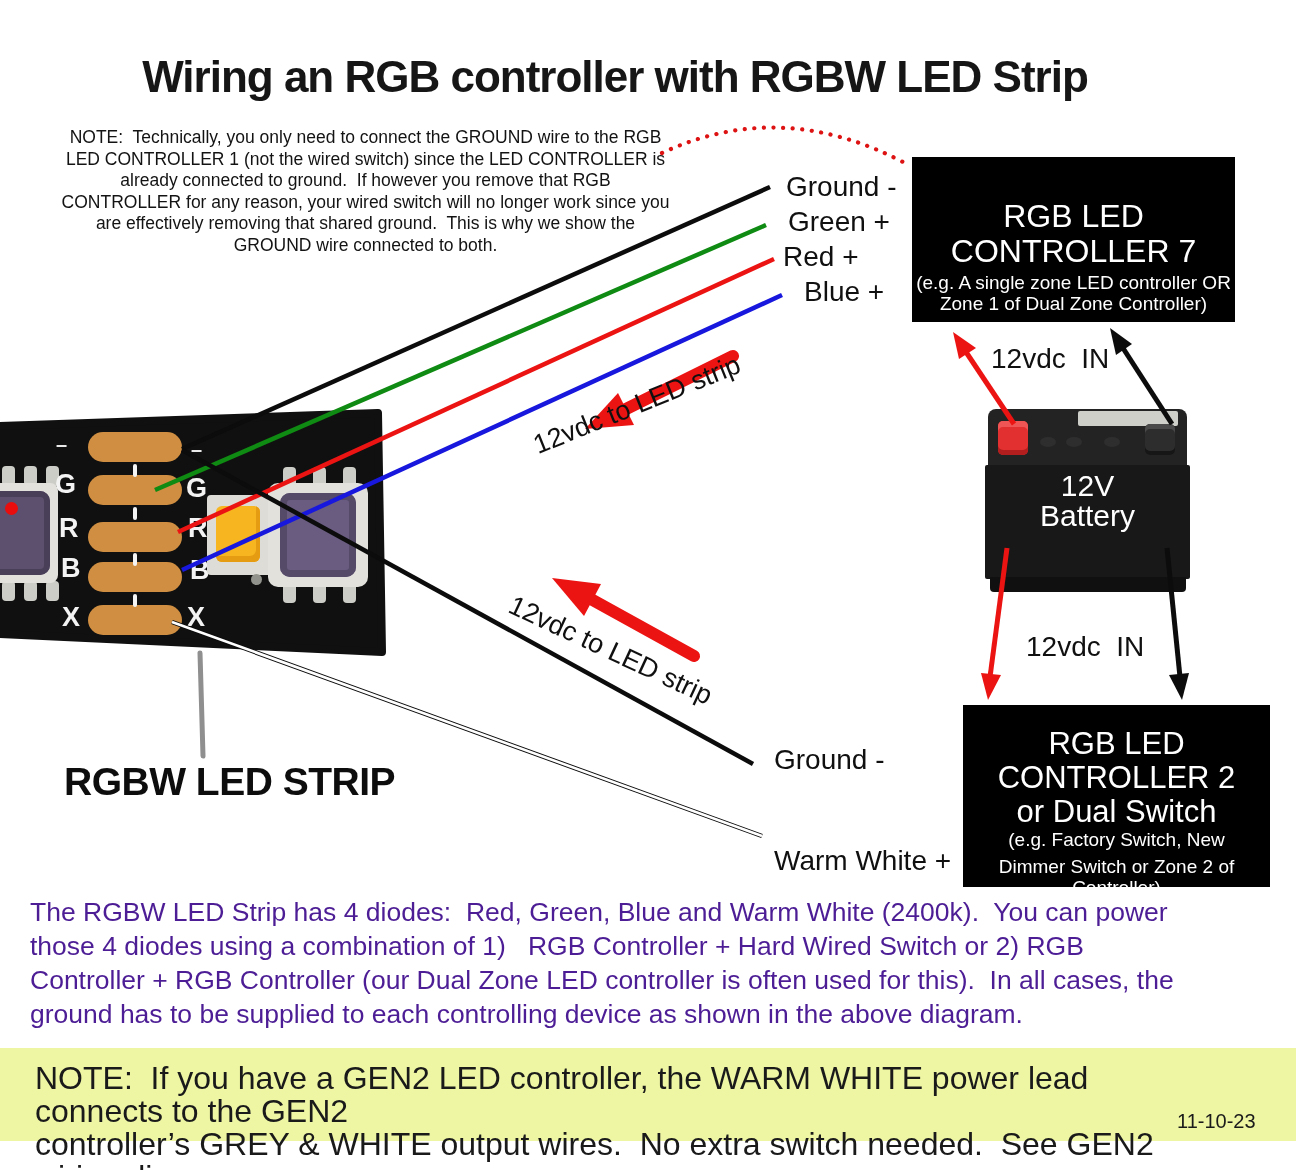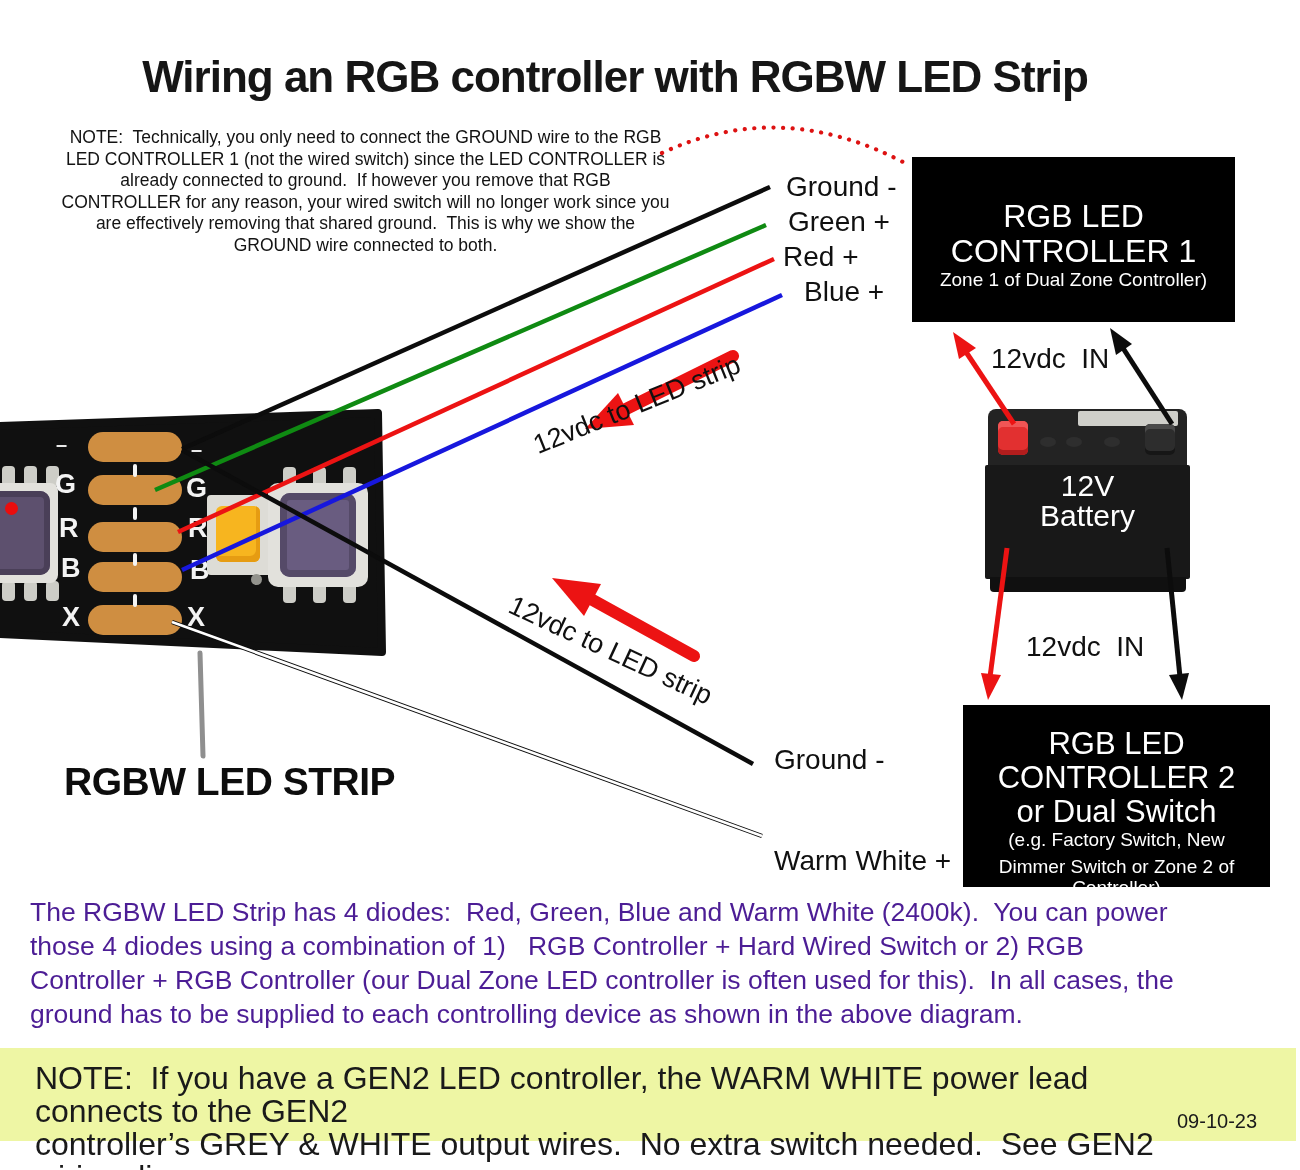--- a/index.html
+++ b/index.html
@@ -175,21 +175,22 @@
 <div class="abs wire-label" style="left:788px;top:206px;">Green +</div>
 <div class="abs wire-label" style="left:783px;top:241px;">Red +</div>
 <div class="abs wire-label" style="left:804px;top:276px;">Blue +</div>
 
 <div class="abs rot-label" style="left:529px;top:432px;transform:rotate(-22deg);">12vdc to LED strip</div>
 <div class="abs rot-label" style="left:517px;top:590px;transform:rotate(25deg);">12vdc to LED strip</div>
 
 <div class="abs ctrl-box ctrl1">
   <div class="pad-top"></div>
   <div class="ctrl-line-lg">RGB LED</div>
-  <div class="ctrl-line-lg">CONTROLLER 1</div>
+  <div class="ctrl-line-lg">CONTROLLER 7</div>
+  <div class="ctrl-sub" style="margin-top:3px;">(e.g. A single zone LED controller OR</div>
   <div class="ctrl-sub">Zone 1 of Dual Zone Controller)</div>
 </div>
 
 <div class="abs wire-label" style="left:991px;top:343px;">12vdc  IN</div>
 <div class="abs wire-label" style="left:1026px;top:631px;">12vdc  IN</div>
 
 <div class="abs ctrl-box ctrl2">
   <div class="pad-top"></div>
   <div class="ctrl-line-md">RGB LED</div>
   <div class="ctrl-line-md">CONTROLLER 2</div>
@@ -204,13 +205,13 @@
 <div class="abs strip-title">RGBW LED STRIP</div>
 
 <div class="abs body-par">The RGBW LED Strip has 4 diodes:  Red, Green, Blue and Warm White (2400k).  You can power
 those 4 diodes using a combination of 1)   RGB Controller + Hard Wired Switch or 2) RGB
 Controller + RGB Controller (our Dual Zone LED controller is often used for this).  In all cases, the
 ground has to be supplied to each controlling device as shown in the above diagram.</div>
 
 <div class="abs foot-note"></div>
 <div class="abs foot-text">NOTE:  If you have a GEN2 LED controller, the WARM WHITE power lead connects to the GEN2
 controller’s GREY &amp; WHITE output wires.  No extra switch needed.  See GEN2 wiring diagram.</div>
-<div class="abs foot-date">09-10-23</div>
+<div class="abs foot-date">11-10-23</div>
 
 </body></html>

